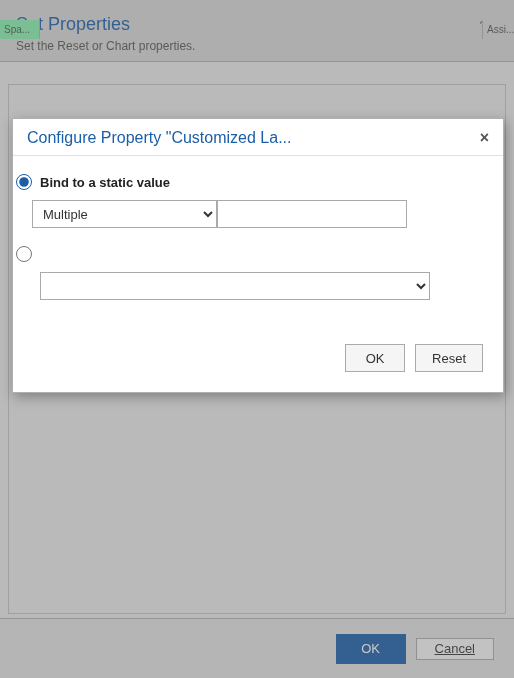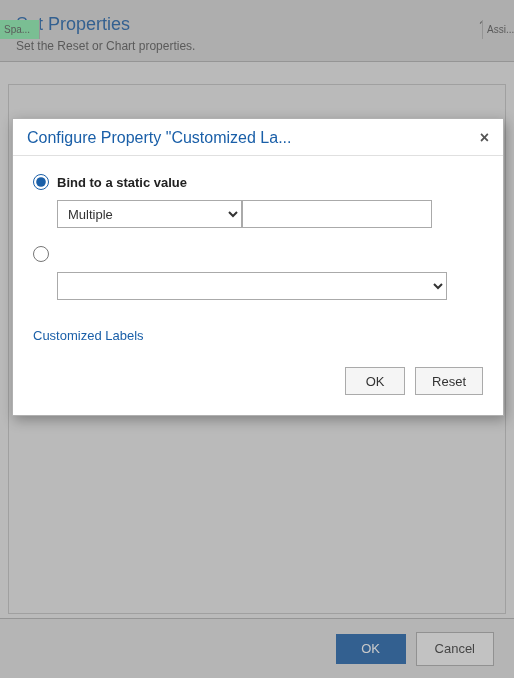--- a/index.html
+++ b/index.html
@@ -112,21 +112,21 @@
 
     .modal-close {
       color: #555;
       font-size: 16px;
       cursor: pointer;
       font-weight: bold;
       line-height: 1;
     }
 
     .modal-body {
-      padding: 18px 20px 10px 20px;
+      padding: 18px 20px 10px 3px;
     }
 
     
     .radio-row {
       display: flex;
       align-items: center;
       margin-bottom: 10px;
     }
 
     .radio-input {
@@ -141,21 +141,21 @@
       font-size: 13px;
       color: #222;
       font-weight: bold;
     }
 
     
     .controls-row {
       display: flex;
       align-items: center;
       gap: 0;
-      margin-left: 24px;
+      margin-left: 16px;
       margin-bottom: 18px;
     }
 
     .select-control {
       width: 185px;
       height: 28px;
       border: 1px solid #aaa;
       background: #fff;
       font-size: 13px;
       padding: 2px 6px;
@@ -227,27 +227,28 @@
       padding: 0 18px;
       border: 1px solid #1a5fa8;
       background: #1a5fa8;
       font-size: 13px;
       color: #fff;
       cursor: pointer;
     }
 
     .btn-cancel-main {
       min-width: 70px;
-      height: 34px;
+      height: 22px;
       padding: 0 18px;
       border: 1px solid #aaa;
       background: #f5f5f5;
       font-size: 13px;
       color: #333;
       cursor: pointer;
+      text-decoration: underline;
     }
 
     
     .bg-right-hint {
       position: absolute;
       top: 20px;
       right: 0;
       width: 32px;
       padding: 4px 4px;
       font-size: 10px;
@@ -336,20 +337,19 @@
     </div>
 
     
     <div class="field-row">
       <select class="field-select">
         <option value=""></option>
       </select>
     </div>
 
     
-    <a class="customized-labels-link">Customized Labels</a>
   </div>
 
   <div class="modal-footer">
     <button class="btn">OK</button>
     <button class="btn">Reset</button>
   </div>
 </div>
 
 </body></html>

